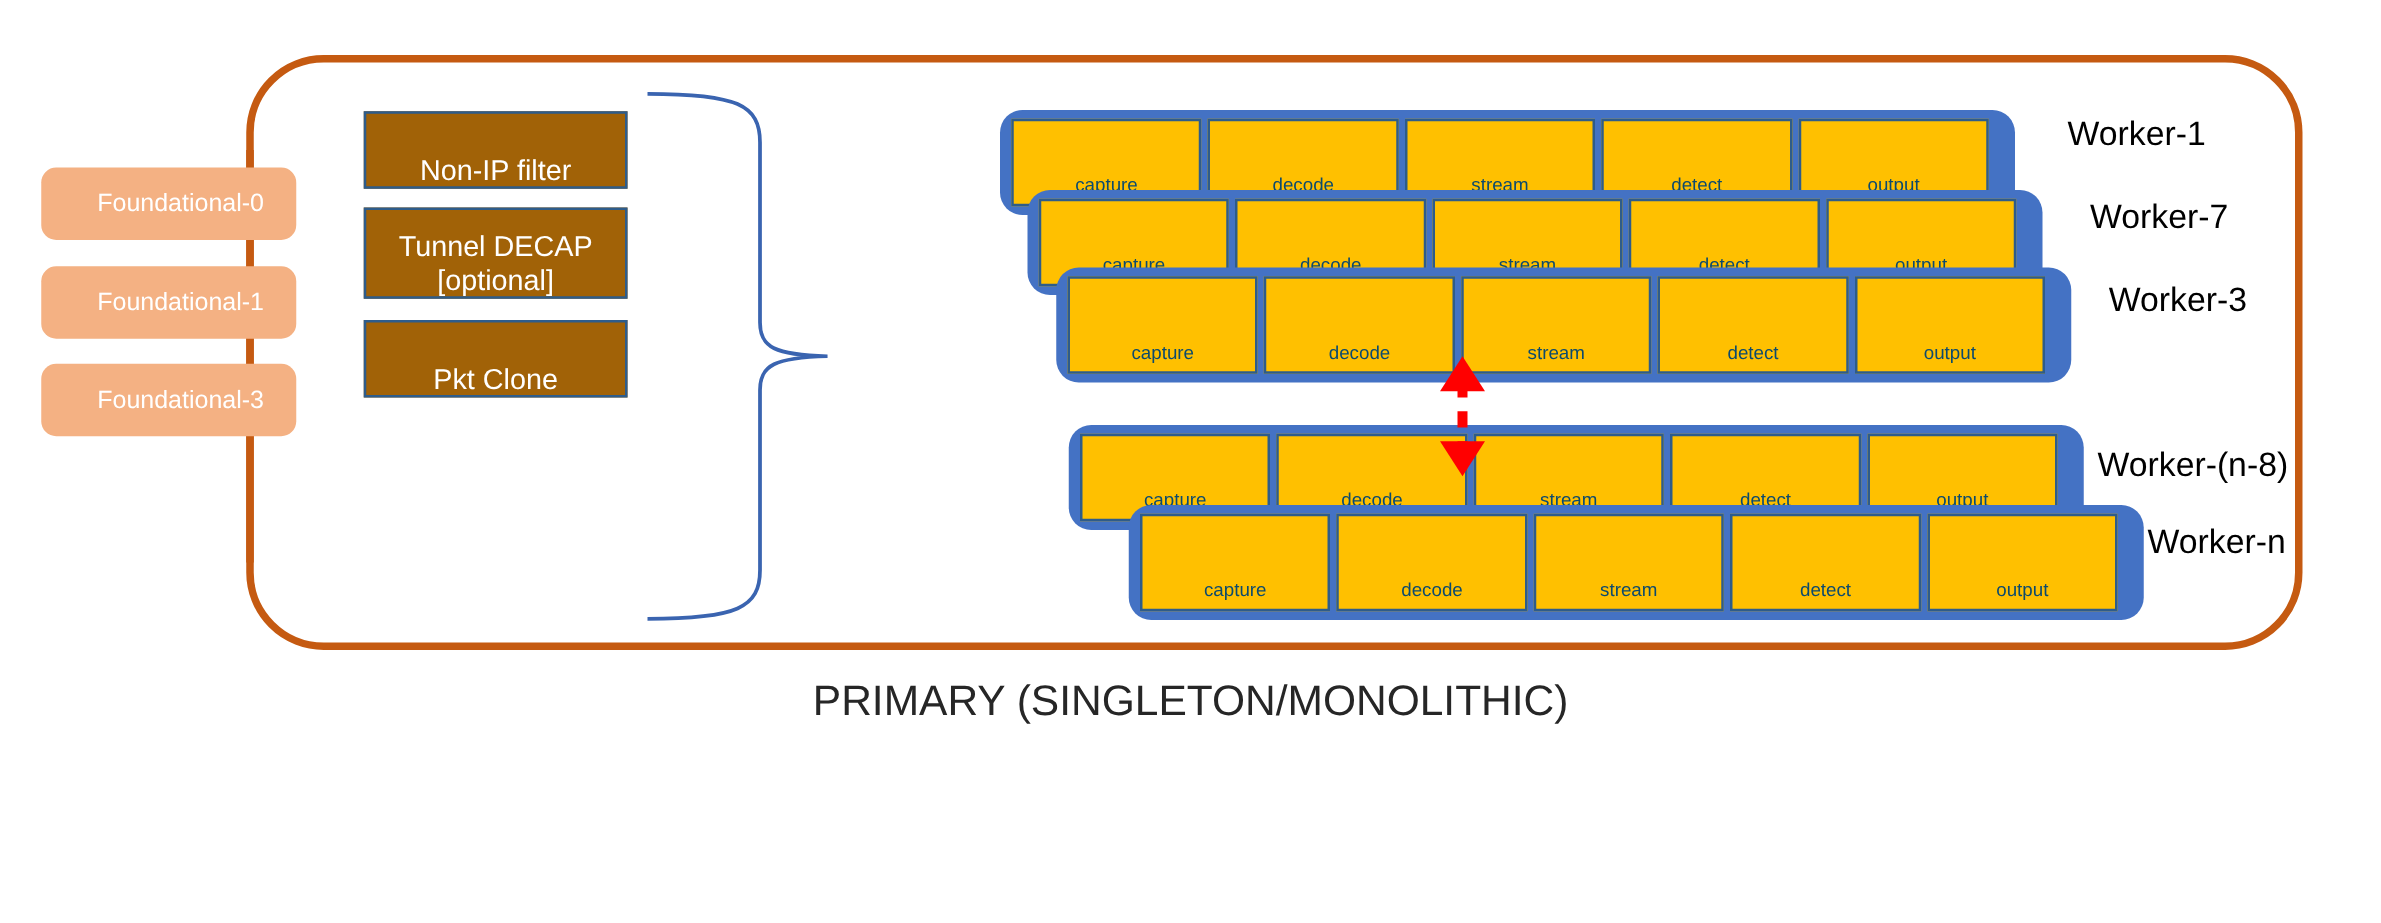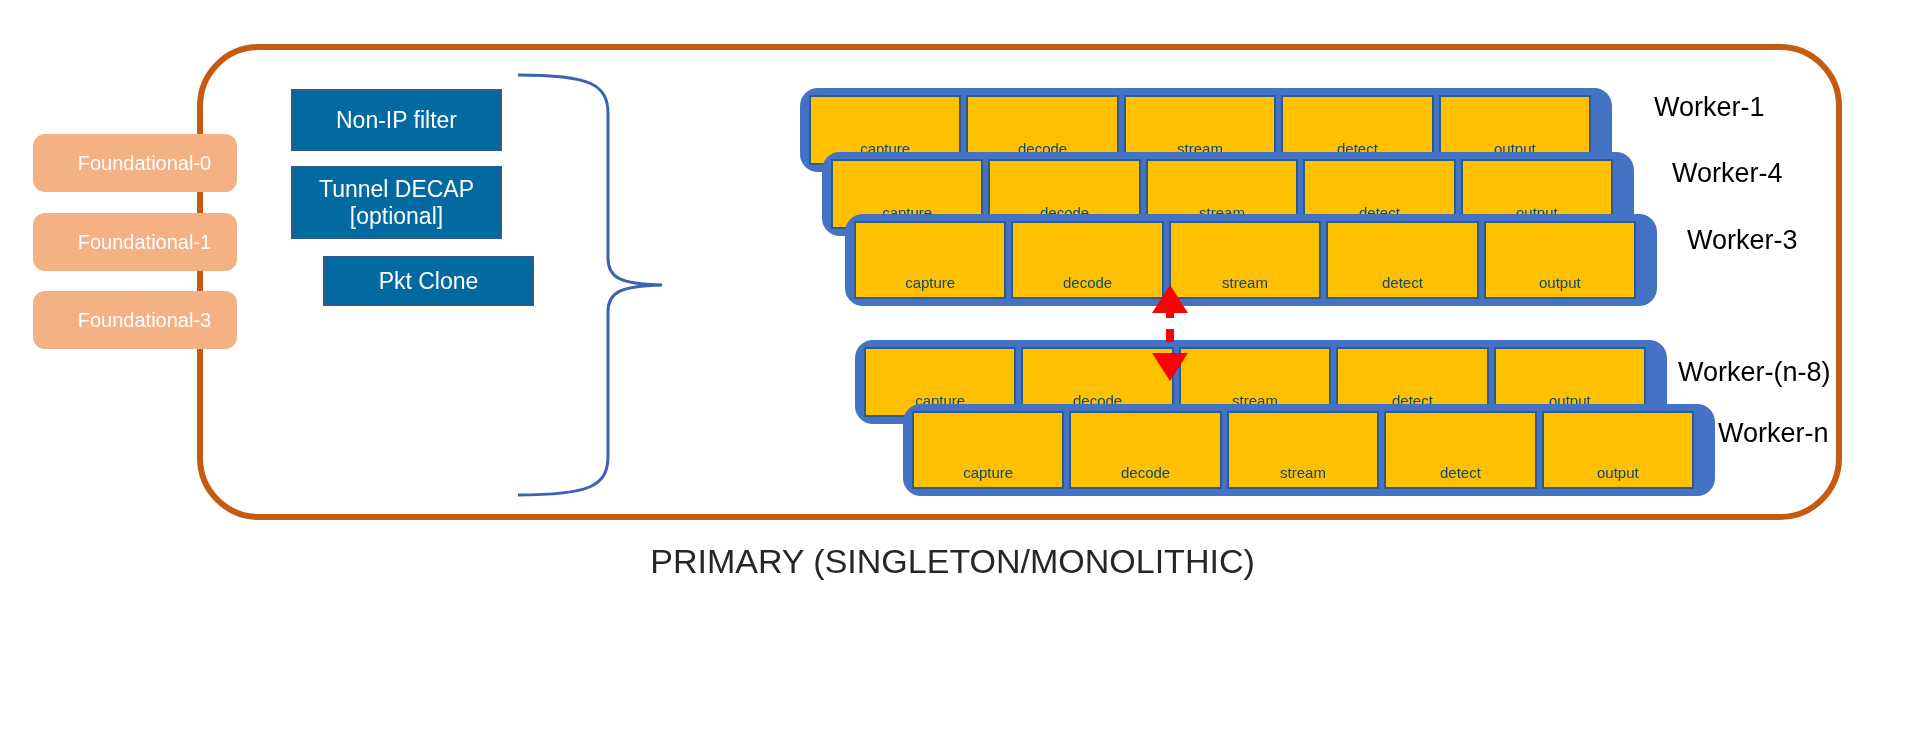--- a/index.html
+++ b/index.html
@@ -56,28 +56,28 @@
     justify-content: center;
     box-sizing: border-box;
     padding-left: 19px;
   }
 
   
   .stage-box {
     position: absolute;
     left: 291px;
     width: 211px;
-    background: #0369a1;
+    background: #a16207;
     border: 2px solid #2E5C8A;
     color: #ffffff;
     font-size: 23px;
     line-height: 1.15;
     text-align: center;
     display: flex;
-    align-items: center;
+    align-items: flex-end;
     justify-content: center;
     box-sizing: border-box;
   }
 
   
   .brace-svg {
     position: absolute;
     left: 500px;
     top: 70px;
     width: 180px;
@@ -158,21 +158,21 @@
   <div class="foundational-box" style="top:291px;">
     <span>Foundational-3</span>
   </div>
 
   <div class="stage-box" style="top:89px;height:62px;">
     <span>Non-IP filter</span>
   </div>
   <div class="stage-box" style="top:166px;height:73px;">
     <span>Tunnel DECAP [optional]</span>
   </div>
-  <div class="stage-box" style="top:256px;height:50px;margin-left:32px;">
+  <div class="stage-box" style="top:256px;height:62px;">
     <span>Pkt Clone</span>
   </div>
 
   <svg class="brace-svg" viewBox="0 0 180 430">
     <path d="M 18 5 C 90 5, 108 14, 108 44 L 108 188 C 108 208, 120 214, 162 215
              C 120 216, 108 222, 108 242 L 108 386 C 108 416, 90 425, 18 425" fill="none" stroke="#3A64B0" stroke-width="3"></path>
   </svg>
 
   <div class="worker-row" style="left:800px; top:88px; width:812px; height:84px;">
     <div class="worker-cell" style="flex:1;">
@@ -264,20 +264,20 @@
     </div>
   </div>
 
   <svg class="link-arrow" viewBox="0 0 60 100">
     <line x1="30" y1="22" x2="30" y2="78" stroke="#FF0000" stroke-width="8" stroke-dasharray="13 11"></line>
     <polygon points="30,2 48,30 12,30" fill="#FF0000"></polygon>
     <polygon points="30,98 12,70 48,70" fill="#FF0000"></polygon>
   </svg>
 
   <div class="worker-label" style="left:1654px; top:92px;">Worker-1</div>
-  <div class="worker-label" style="left:1672px; top:158px;">Worker-4</div>
+  <div class="worker-label" style="left:1672px; top:158px;">Worker-7</div>
   <div class="worker-label" style="left:1687px; top:225px;">Worker-3</div>
   <div class="worker-label" style="left:1678px; top:357px;">Worker-(n-8)</div>
   <div class="worker-label" style="left:1718px; top:418px;">Worker-n</div>
 
   <div class="caption">PRIMARY (SINGLETON/MONOLITHIC)</div>
 
 </div>
 
 </body></html>

